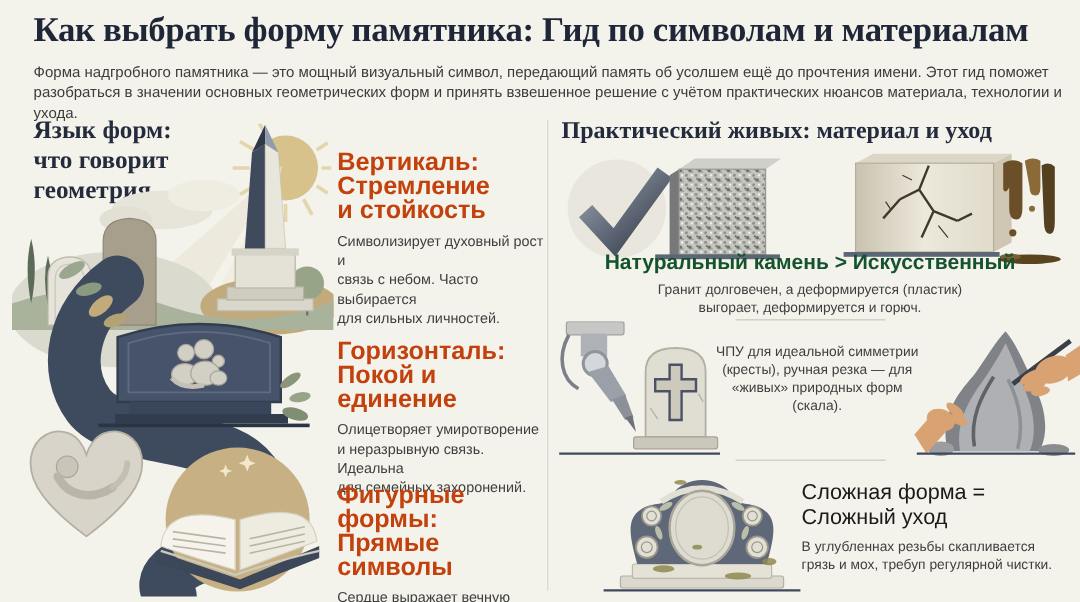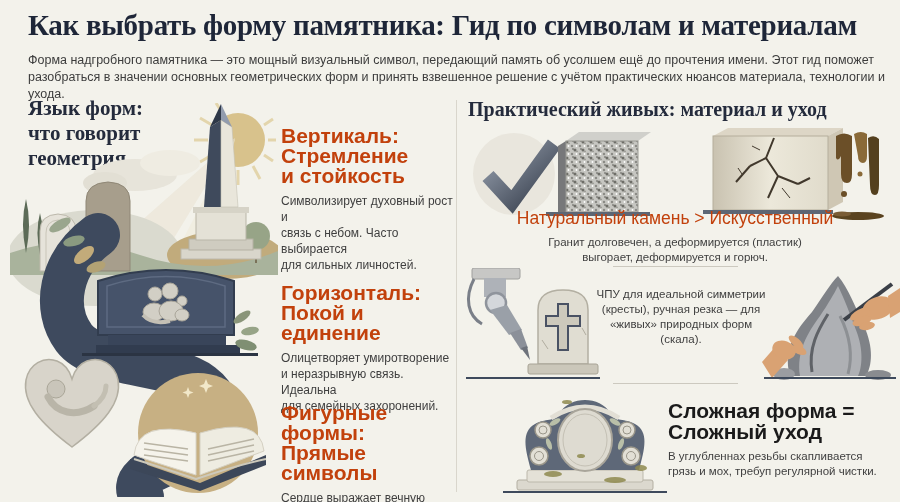--- a/index.html
+++ b/index.html
@@ -35,25 +35,25 @@
   }
   .h-divider {
     position:absolute; width:125px; height:1px; background:#ccc9bf;
   }
 
   .feature { position:absolute; width:180px; }
   .feature h3 { font-size:21px; line-height:20px; font-weight:700; color:#c2410c; }
   .feature p  { margin-top:7px; font-size:12px; line-height:16px; color:#3f3f3f; }
 
   .rs-text { position:absolute; text-align:center; }
-  .rs-text h3 { font-size:17.5px; line-height:21px; font-weight:400; color:#c2410c; }
+  .rs-text h3 { font-size:17.5px; line-height:21px; font-weight:700; color:#14532d; }
   .rs-text p  { margin-top:6px; font-size:11.5px; line-height:15px; color:#3f3f3f; }
 
   .rs3-text { position:absolute; left:668px; top:400px; width:225px; text-align:left; }
-  .rs3-text h3 { font-size:21px; line-height:21px; font-weight:700; color:#1a1a1a; }
+  .rs3-text h3 { font-size:18px; line-height:21px; font-weight:400; color:#1a1a1a; }
   .rs3-text p  { margin-top:7px; font-size:11.5px; line-height:15px; color:#3f3f3f; }
 
   svg { position:absolute; display:block; }
 </style>
 </head>
 <body>
 
 <div class="canvas">
 
   <h1 class="page-title">Как выбрать форму памятника: Гид по символам и материалам</h1>

